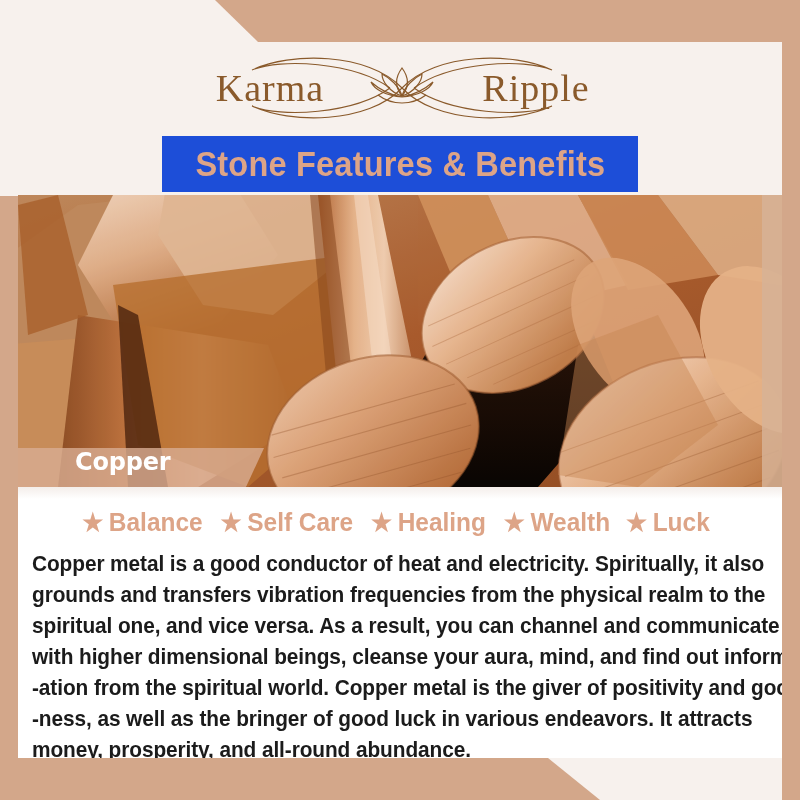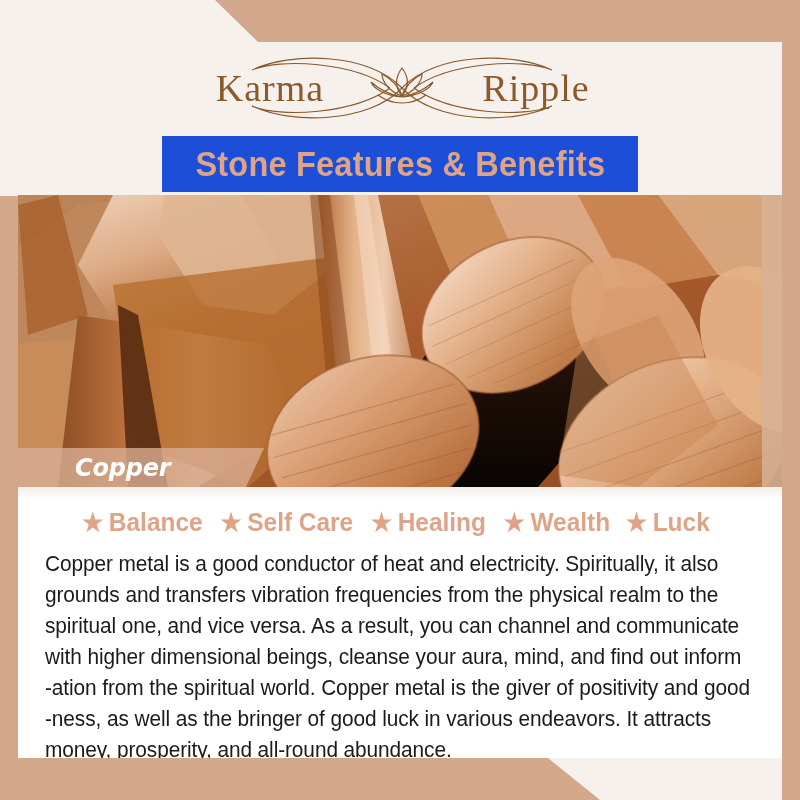--- a/index.html
+++ b/index.html
@@ -124,23 +124,22 @@
   
   .stone-label {
     position: absolute;
     left: 18px;
     top: 448px;
     width: 246px;
     height: 39px;
     background: rgba(216, 172, 146, 0.80);
     clip-path: polygon(0 0, 246px 0, 228px 39px, 0 39px);
     display: flex;
-    align-items: center;
+    align-items: flex-start;
     z-index: 6;
-    font-style: italic;
   }
   .stone-label-text {
     color: #ffffff;
     font-family: "DejaVu Sans", sans-serif;
     font-size: 24px;
     font-weight: bold;
     padding-left: 57px;
     letter-spacing: -0.2px;
   }
 
@@ -187,25 +186,25 @@
     line-height: 1;
     margin-right: 6px;
     color: #dda487;
   }
   .feature .flabel { padding-right: 10px; }
 
   
   .body-copy {
     position: absolute;
     top: 62px;
-    left: 27px;
+    left: 14px;
     width: 740px;
     font-family: "Liberation Sans Narrow", "Liberation Sans", sans-serif;
     font-size: 21.5px;
-    font-weight: normal;
+    font-weight: bold;
     color: #1b1b1b;
     line-height: 31px;
     letter-spacing: -0.1px;
   }
   .body-copy .ln {
     display: block;
     transform: scaleX(0.97);
     transform-origin: left center;
     white-space: nowrap;
   }

